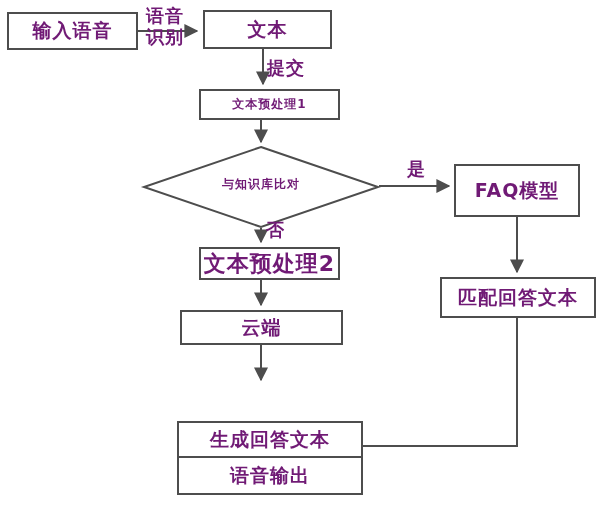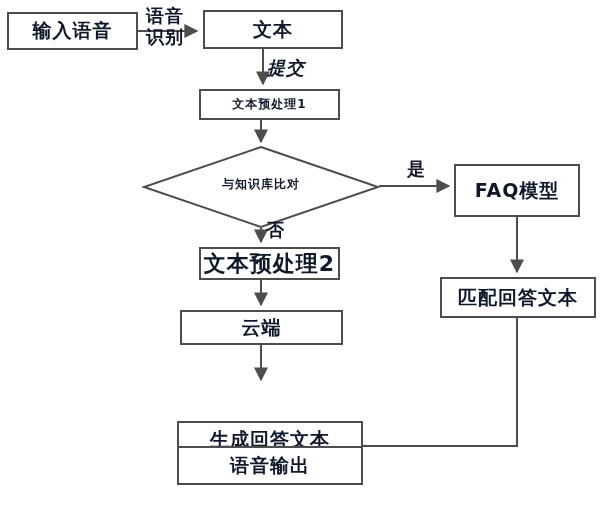--- a/index.html
+++ b/index.html
@@ -6,21 +6,21 @@
     margin: 0;
     padding: 0;
     background: #ffffff;
   }
   .canvas {
     position: relative;
     width: 600px;
     height: 526px;
     background: #ffffff;
     font-family: "DejaVu Sans", "Liberation Sans", sans-serif;
-    color: #0f172a;
+    color: #701a75;
     overflow: hidden;
   }
   .connector-layer {
     position: absolute;
     left: 0;
     top: 0;
     width: 600px;
     height: 526px;
     z-index: 1;
   }
@@ -95,40 +95,40 @@
 
     <line x1="261" y1="422" x2="261" y2="463" stroke="#4d4d4d" stroke-width="2" marker-end="url(#arrow)"></line>
 
     <line x1="517" y1="203" x2="517" y2="272" stroke="#4d4d4d" stroke-width="2" marker-end="url(#arrow)"></line>
 
     <polyline points="517,318 517,446 341,446" fill="none" stroke="#4d4d4d" stroke-width="2" marker-end="url(#arrow)"></polyline>
   </svg>
 
   <div class="node" style="left:7px;   top:12px;  width:131px; height:38px;">输入语音</div>
 
-  <div class="node" style="left:203px; top:10px;  width:140px; height:39px;">文本</div>
+  <div class="node" style="left:203px; top:10px;  width:129px; height:39px;">文本</div>
 
   <div class="node" style="left:199px; top:89px;  width:141px; height:31px; font-size:12px;">文本预处理1</div>
 
   <div class="diamond-label" style="left:191px; top:176px; width:140px;">与知识库比对</div>
 
   <div class="node" style="left:454px; top:164px; width:126px; height:53px;">FAQ模型</div>
 
   <div class="node" style="left:199px; top:247px; width:141px; height:33px; font-size:22px;">文本预处理2</div>
 
   <div class="node" style="left:180px; top:310px; width:163px; height:35px;">云端</div>
 
   <div class="node" style="left:440px; top:277px; width:156px; height:41px;">匹配回答文本</div>
 
   <div class="node" style="left:177px; top:385px; width:186px; height:37px;margin-top:36px;">生成回答文本</div>
 
-  <div class="node" style="left:177px; top:446px; width:186px; height:39px;">语音输出</div>
+  <div class="node" style="left:177px; top:456px; width:186px; height:39px;">语音输出</div>
 
   <div class="edge-label stacked" style="left:146px; top:5px;">语音识别</div>
 
-  <div class="edge-label" style="left:267px; top:57px;font-style:italic;">提交</div>
+  <div class="edge-label" style="left:267px; top:57px;">提交</div>
 
   <div class="edge-label" style="left:407px; top:158px;">是</div>
 
   <div class="edge-label" style="left:266px; top:219px;">否</div>
 
 
 </div>
 
 </body></html>

